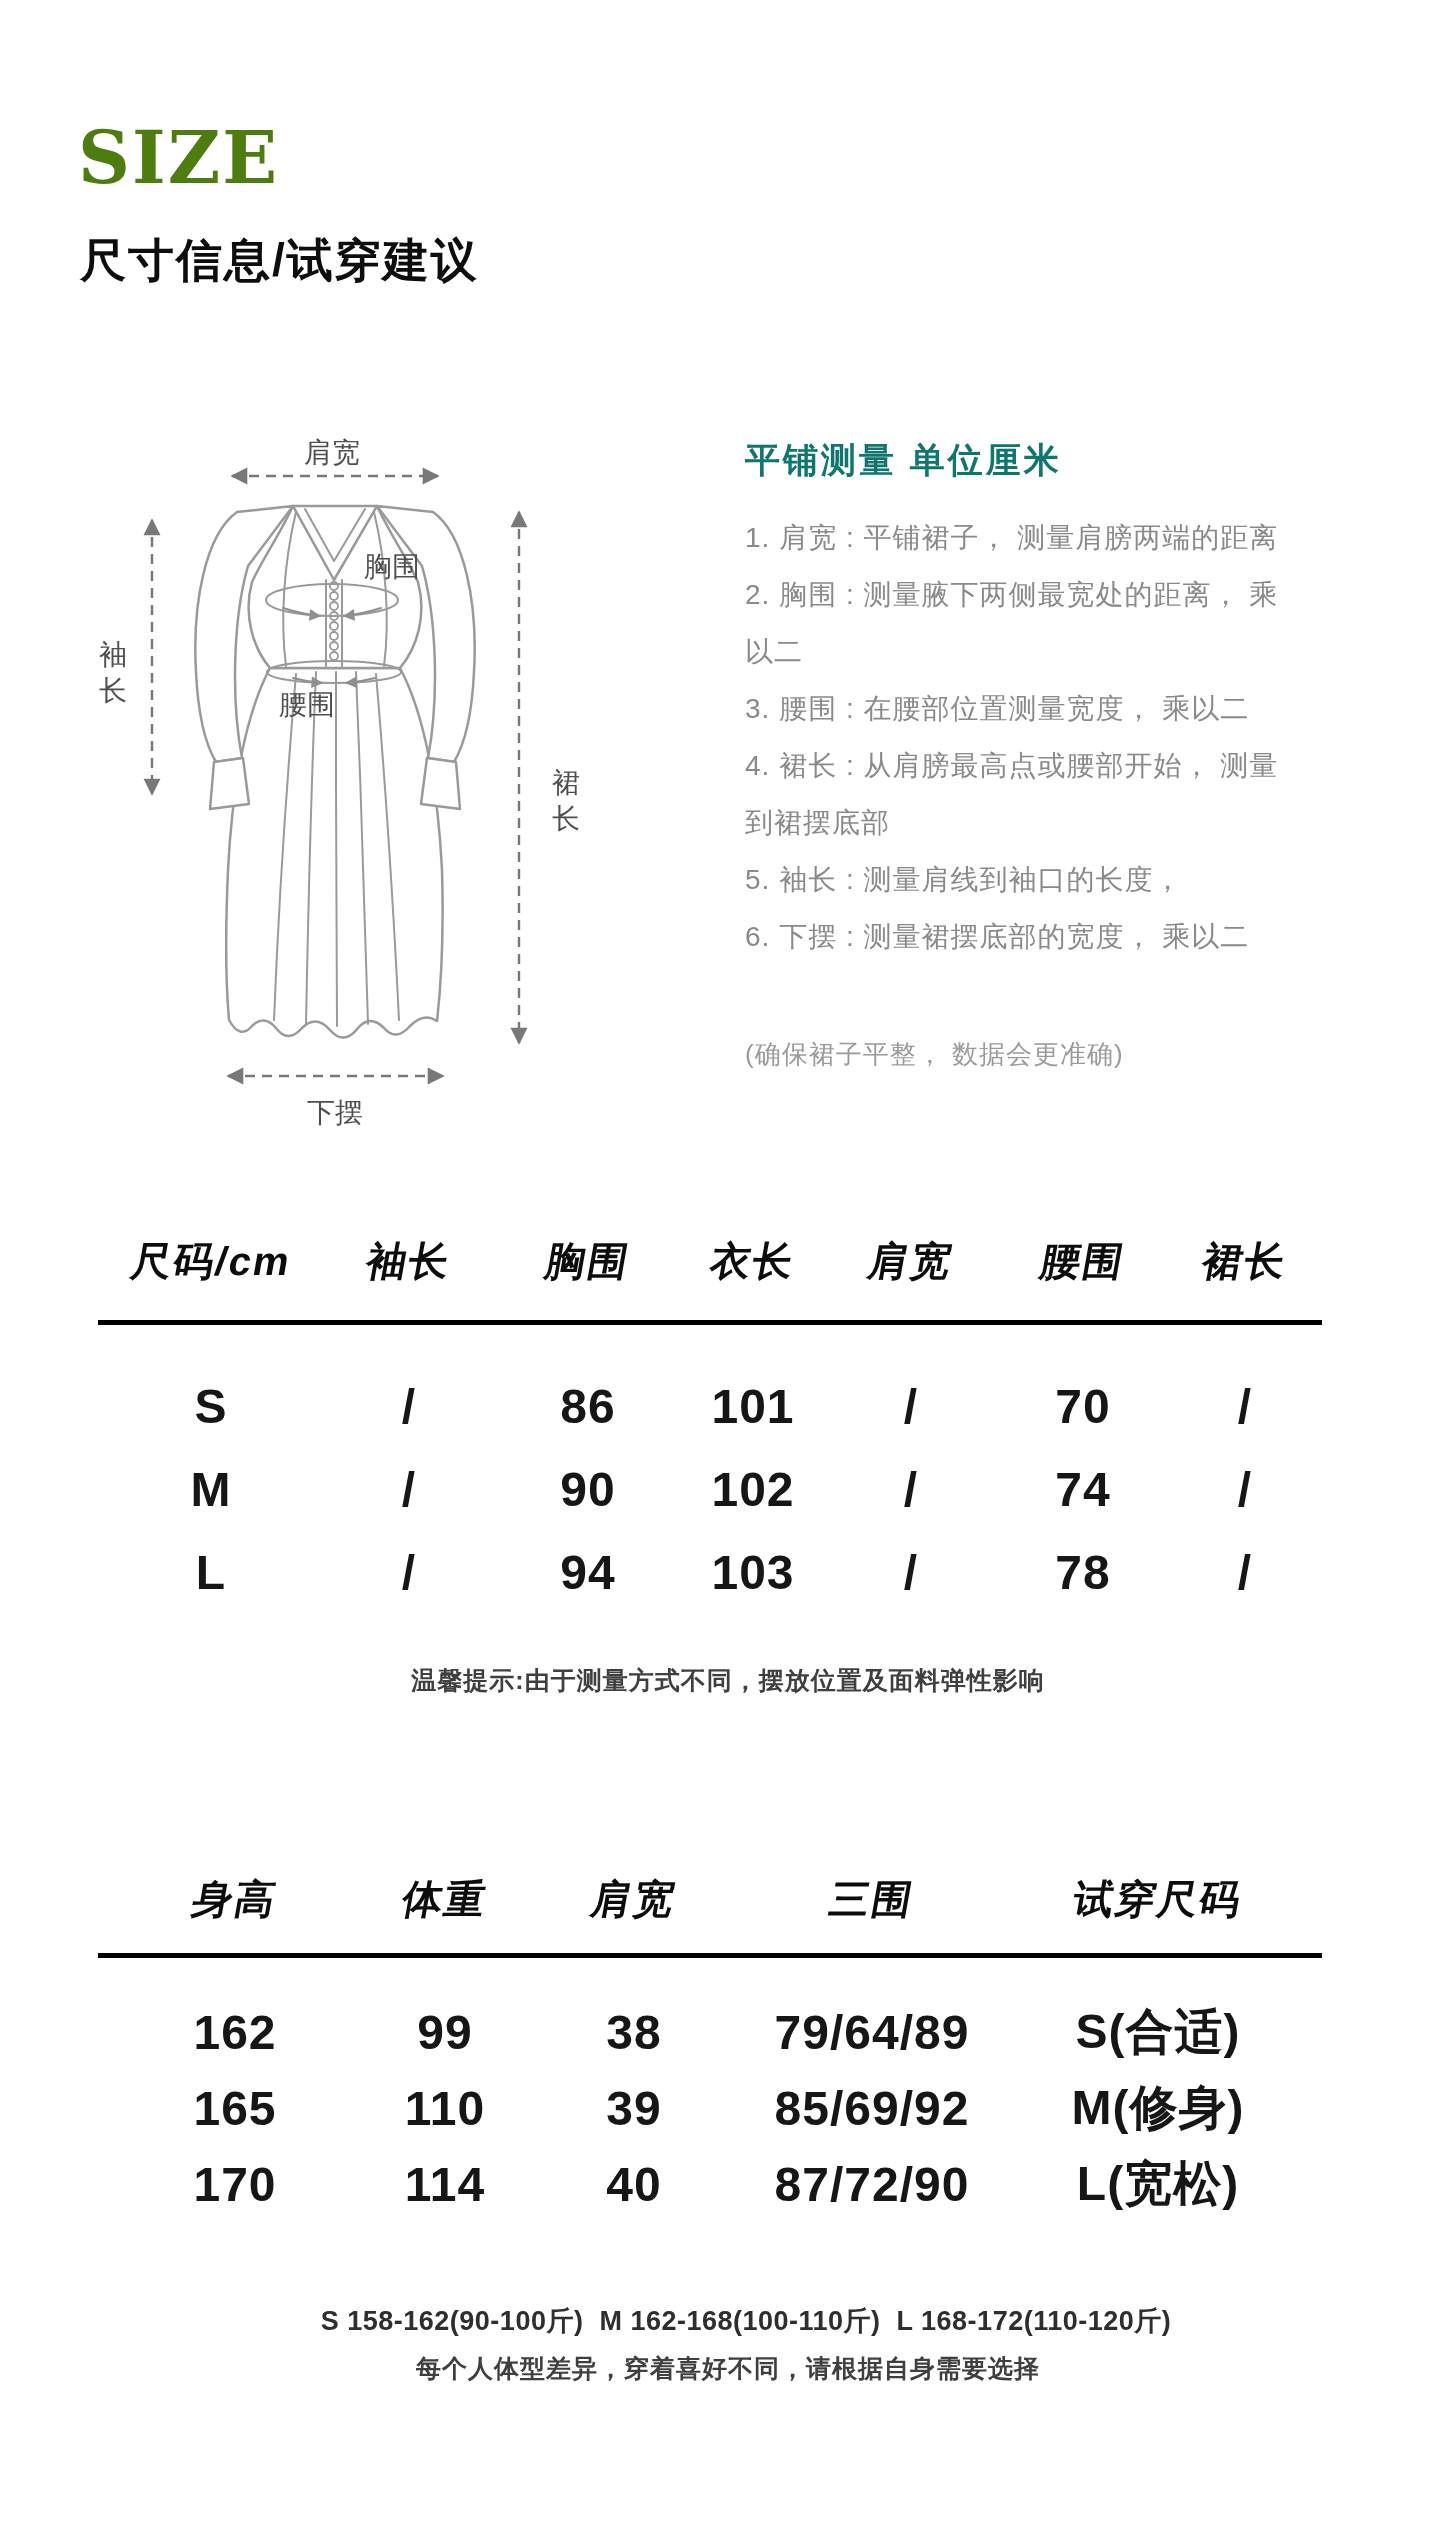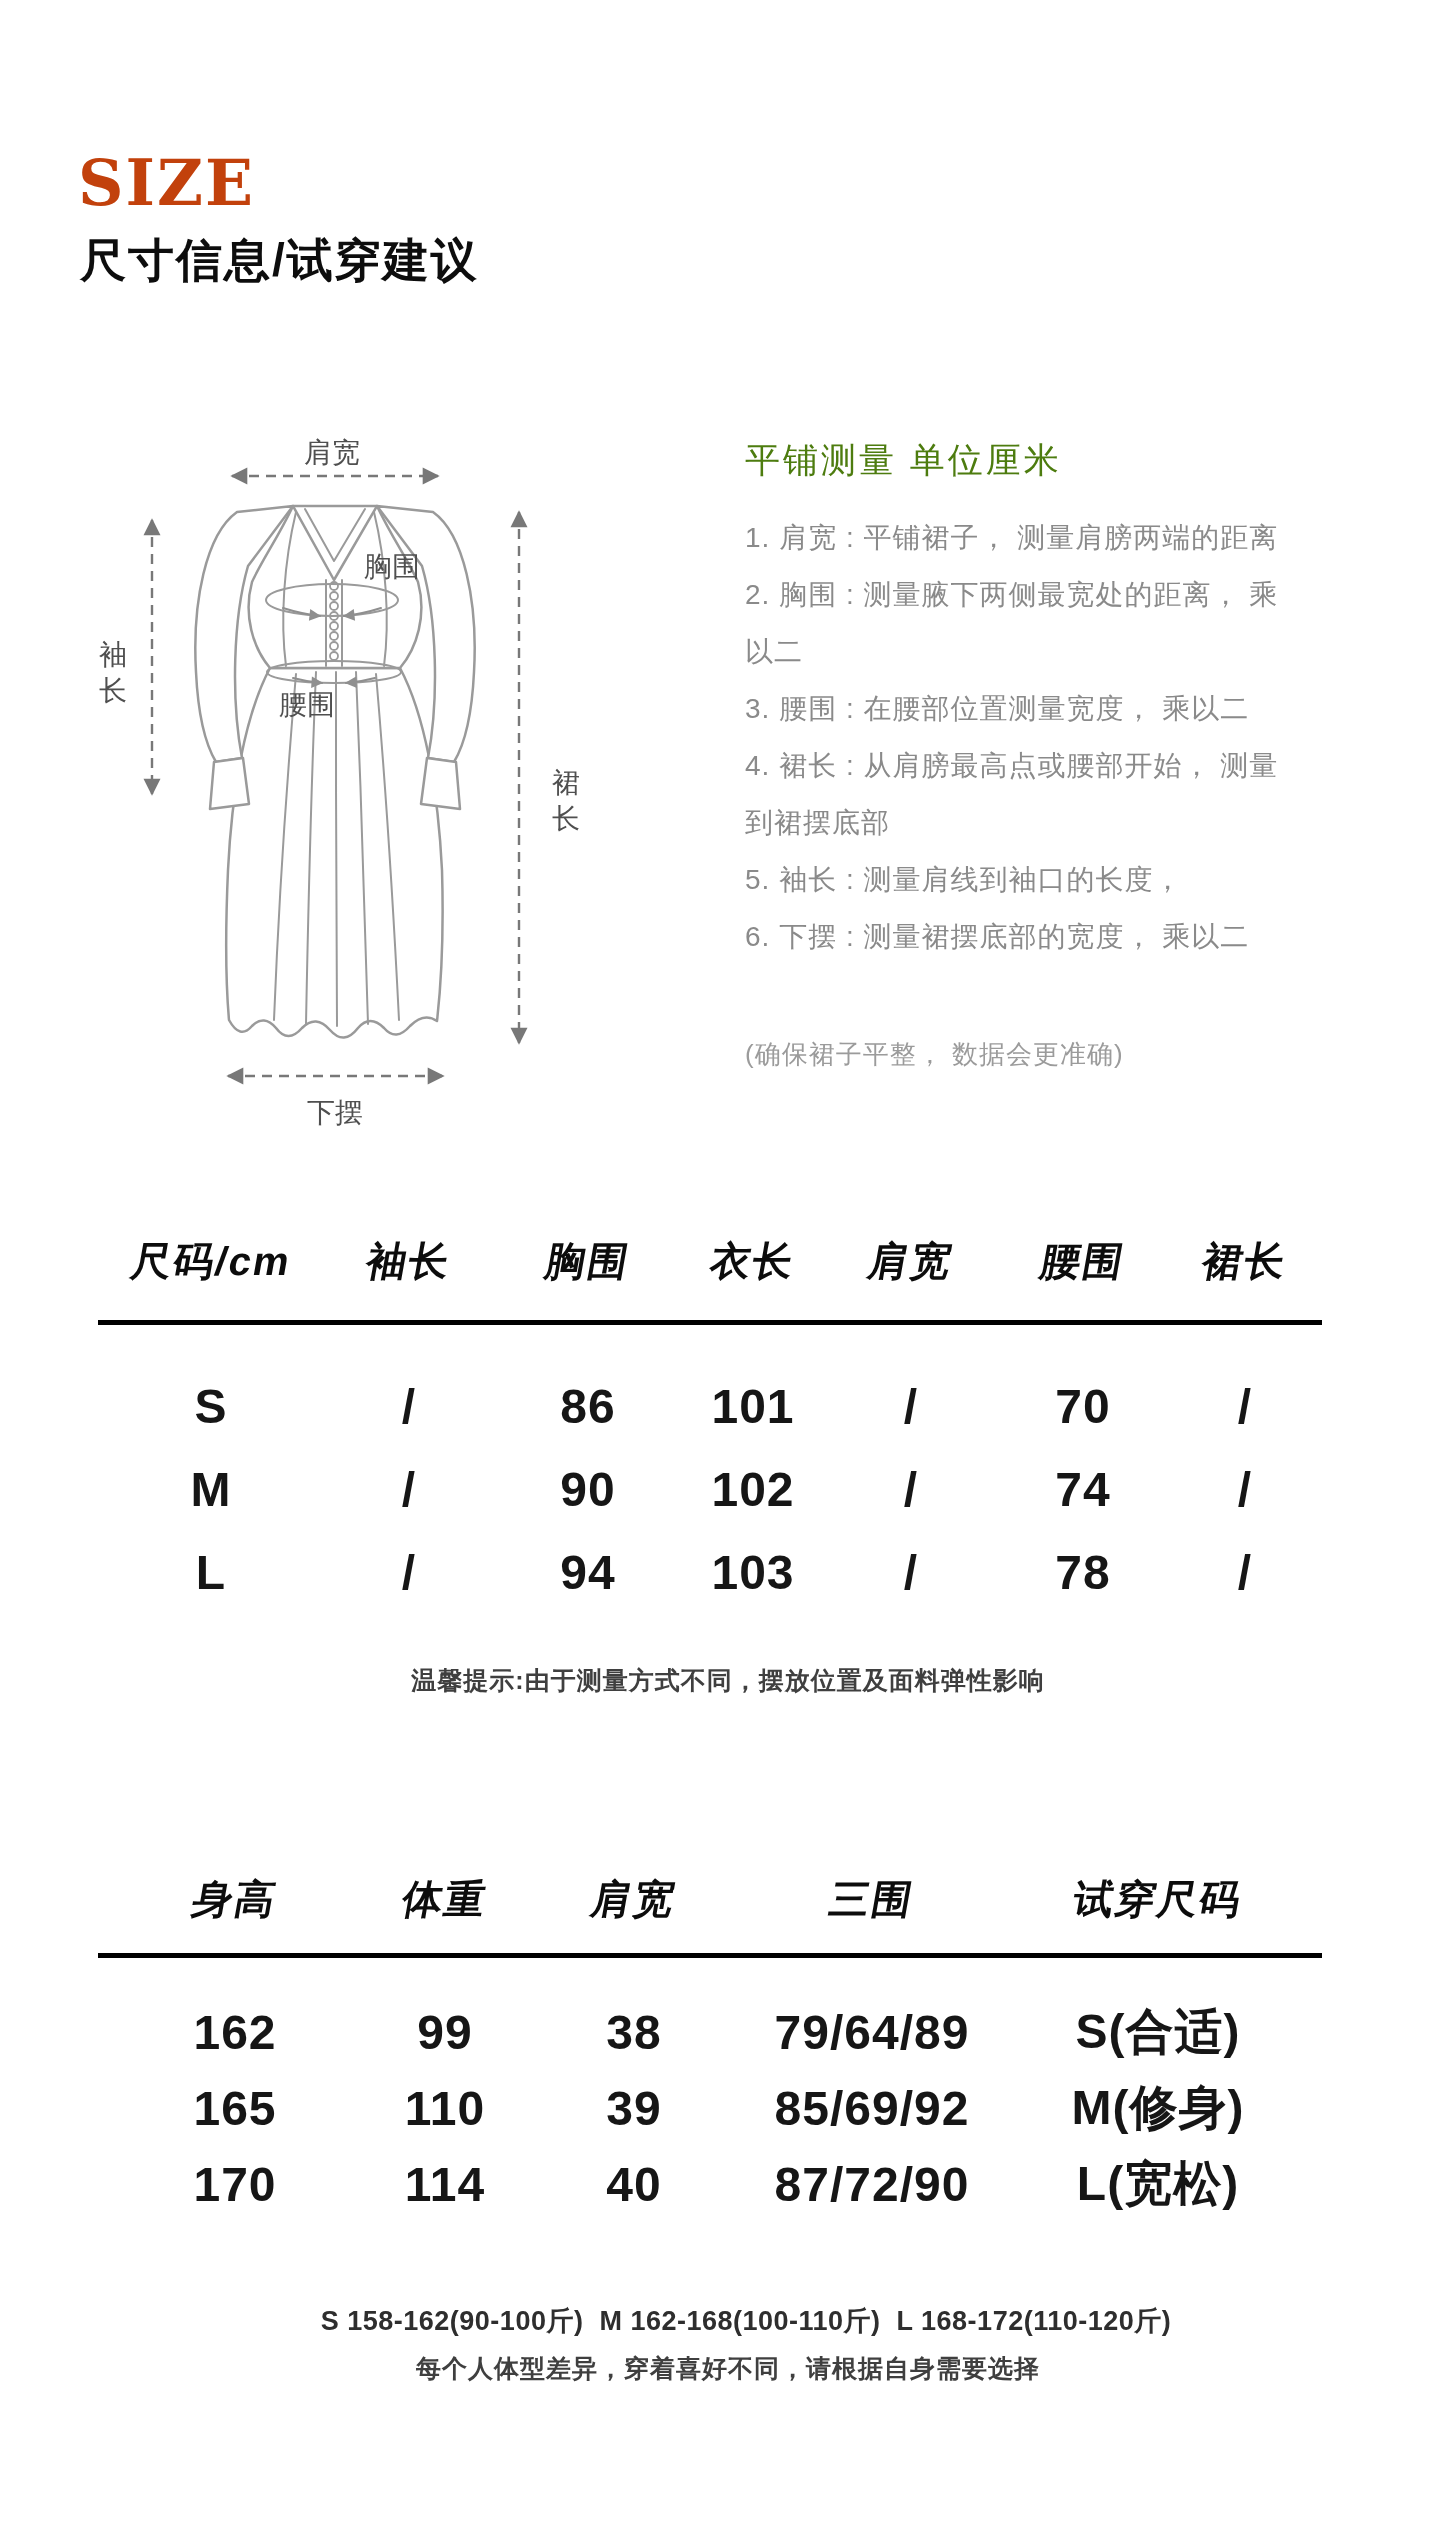--- a/index.html
+++ b/index.html
@@ -1,29 +1,29 @@
 <!DOCTYPE html>
 <html><head>
 <meta charset="utf-8">
 <style>
   html,body{margin:0;padding:0;background:#fff;}
   .page{position:relative;width:1440px;height:2521px;background:#ffffff;overflow:hidden;
         font-family:"Liberation Sans",sans-serif;color:#111;}
 
   .title{position:absolute;left:78px;top:122px;font-family:"DejaVu Serif",serif;
-         font-weight:700;font-size:63px;line-height:1;letter-spacing:2px;color:#c2410c;margin-top:30px;}
+         font-weight:700;font-size:72px;line-height:1;letter-spacing:2px;color:#4d7c0f;}
   .subtitle{position:absolute;left:80px;top:230px;font-weight:700;font-size:46px;
             letter-spacing:2px;color:#0d0d0d;}
 
   .diagram{position:absolute;left:80px;top:270px;}
   .dash{stroke:#787878;stroke-width:2.4;stroke-dasharray:10 7;fill:none;}
   .dlabel{fill:#4f4f4f;font-size:28px;font-family:"Liberation Sans",sans-serif;}
 
   .guide{position:absolute;left:745px;top:437px;width:660px;}
-  .guide-heading{font-size:35px;font-weight:400;letter-spacing:3px;color:#4d7c0f;}
+  .guide-heading{font-size:35px;font-weight:700;letter-spacing:3px;color:#0f766e;}
   .guide-list{position:absolute;left:0;top:72px;width:660px;}
   .guide-line{font-size:28px;line-height:57px;color:#8a8a8a;letter-spacing:1px;white-space:pre;}
   .guide-note{position:absolute;left:0;top:600px;font-size:26px;color:#9b9b9b;letter-spacing:1px;white-space:pre;text-align:center;}
 
   .trow{position:absolute;left:98px;width:1224px;display:grid;align-items:center;}
   .t1{grid-template-columns:226px 170px 188px 142px 174px 170px 154px;}
   .t2{grid-template-columns:274px 146px 232px 244px 328px;}
   .trow > div{display:flex;justify-content:center;align-items:center;}
   .th{font-size:40px;font-weight:700;color:#0c0c0c;transform:skewX(-10deg);letter-spacing:2px;white-space:pre;}
   .td{font-size:48px;font-weight:700;color:#161616;letter-spacing:1px;white-space:pre;}

